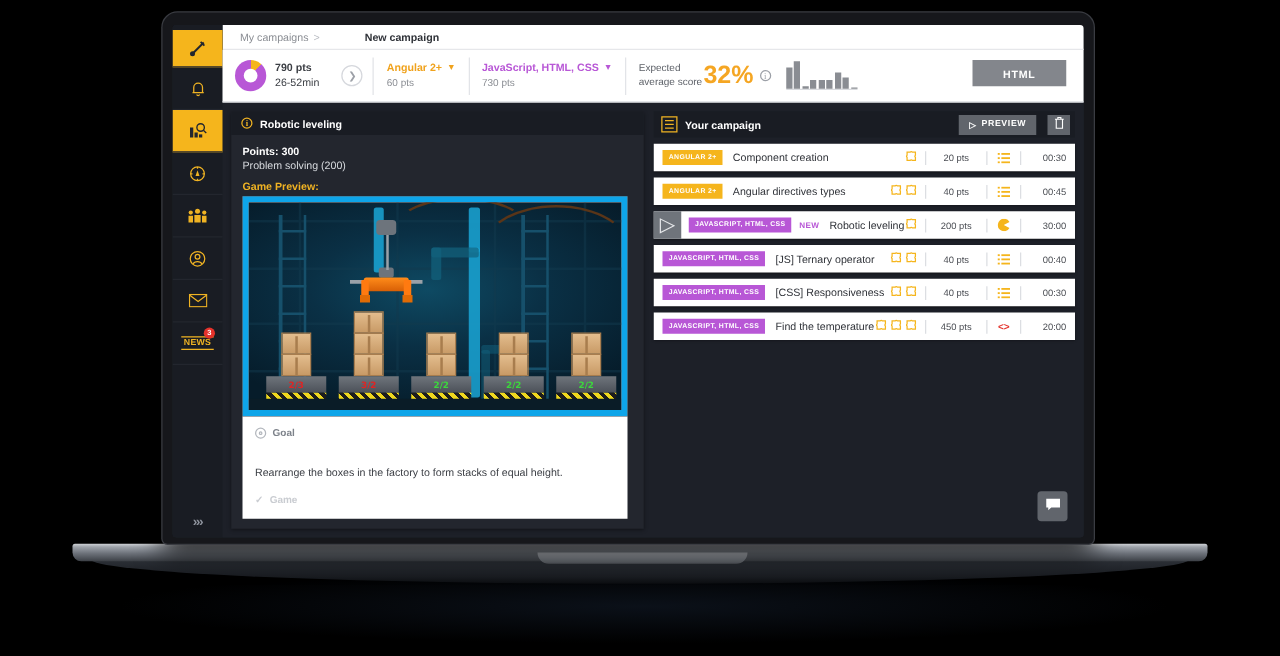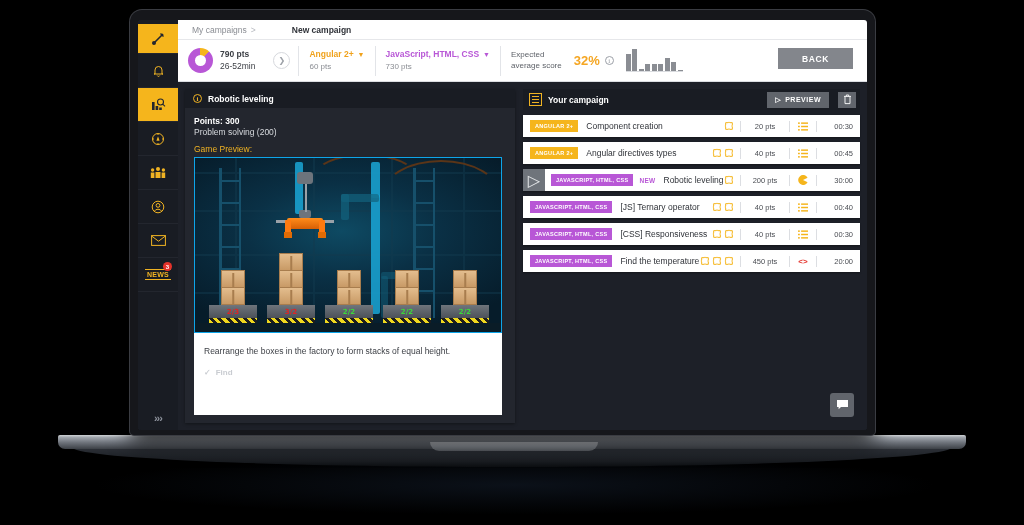--- a/index.html
+++ b/index.html
@@ -116,21 +116,21 @@
     color: #9ca0a7; font-size: 8px; margin: 0 8px;
   }
   .tech-col { line-height: 1.4; }
   .tech-name { font-size: 8.5px; font-weight: bold; display: flex; align-items: center; gap: 4px; }
   .tech-name.ang { color: #f0a21c; }
   .tech-name.js { color: #b857d6; }
   .tech-sub { font-size: 8px; color: #8a8d93; }
   .caret { font-size: 7px; }
 
   .expected-label { font-size: 8px; color: #5e6269; line-height: 1.35; }
-  .score-big { font-size: 13px; color: #f5a623; font-weight: bold; margin-left: 12px; }
+  .score-big { font-size: 20px; color: #f5a623; font-weight: bold; margin-left: 1px; }
   .info-dot {
     width: 9px; height: 9px; border-radius: 50%; border: 1px solid #9ca0a7; color: #9ca0a7;
     font-size: 7px; display: flex; align-items: center; justify-content: center;
     margin-left: 5px; font-family: "Liberation Serif", serif;
   }
   #mini-chart { display: flex; align-items: flex-end; gap: 1.5px; height: 22px; margin-left: 12px;
      border-bottom: 1px solid #d9dbdf; padding-bottom: 0; }
   #mini-chart i { display: block; width: 5px; background: #8a8d93; }
 
   #back-button {
@@ -154,26 +154,26 @@
   }
   .circ-i {
     width: 9px; height: 9px; border-radius: 50%; border: 1px solid #f0b323; color: #f0b323;
     font-size: 7px; display: flex; align-items: center; justify-content: center;
     font-family: "Liberation Serif", serif;
   }
   #left-panel-body { padding: 8px 9px 0 9px; flex: 1; min-height: 0; overflow: hidden; }
   .meta-pts { font-size: 8.5px; color: #f0b323; font-weight: bold; }
   .meta-pts span { color: #fff; }
   .meta-skill { font-size: 8.5px; color: #d7dade; margin-top: 1px; }
-  .section-label { font-size: 8.5px; color: #f0b323; font-weight: normal; margin: 7px 0 3px; }
+  .section-label { font-size: 8.5px; color: #f0b323; font-weight: bold; margin: 7px 0 3px; }
 
   
   #game-preview {
     width: 308px; height: 176px; position: relative; overflow: hidden;
-    background: #c2410c; border: 1px solid #0ea5e9;
+    background: #c2410c; border: 5px solid #0ea5e9;
   }
   .gp-bg { position: absolute; inset: 0;
     background:
       radial-gradient(ellipse 70% 60% at 48% 42%, #0e4a63 0%, #0a3045 45%, #061c2a 100%);
   }
   .gp-grid { position: absolute; inset: 0; opacity: .5; }
   .gp-grid i { position: absolute; background: #123a4e; }
   .gp-pipe { position: absolute; background: #1aa6d6; border-radius: 2px; opacity: .85; }
   .gp-pipe.dim { background: #12627e; opacity: .7; }
   .gp-cable { position: absolute; border: 2px solid #5a3518; border-color: #5a3518 transparent transparent transparent;
@@ -204,21 +204,21 @@
   .rb-rope { position: absolute; left: 50%; top: -26px; width: 1.5px; height: 28px; background: #9aa1a8; }
   .rb-hook { position: absolute; left: 50%; top: -38px; transform: translateX(-50%);
      width: 16px; height: 12px; background: #6d747c; border-radius: 3px; }
   .rb-side { position: absolute; top: 2px; width: 11px; height: 3px; background: #9aa1a8; }
 
   
   #statement-card { background: #fff; width: 308px; height: 82px; padding: 9px 10px; overflow: hidden; }
   .goal-row { display: flex; align-items: center; gap: 5px; color: #7d828a; font-size: 8px; font-weight: bold; }
   .goal-ring { width: 9px; height: 9px; border-radius: 50%; border: 1.5px solid #b3b7bd; position: relative; }
   .goal-ring::after { content:''; position:absolute; inset:2px; border-radius:50%; border:1px solid #b3b7bd; }
-  .goal-text { font-size: 8.5px; color: #3b3e44; margin-top: 4px; }
+  .goal-text { font-size: 8.5px; color: #3b3e44; margin-top: 22px; }
   .rules-row { display: flex; align-items: center; gap: 5px; color: #c9ccd1; font-size: 8px;
      font-weight: bold; margin-top: 12px; }
 
   
   #right-panel { flex: 1; display: flex; flex-direction: column; min-width: 0; position: relative; }
   #right-head {
     height: 21px; background: #191c23; display: flex; align-items: center; padding: 0 4px 0 6px;
     gap: 6px;
   }
   .head-icon-box { width: 13px; height: 13px; border: 1.2px solid #f0b323; display: flex;
@@ -410,21 +410,21 @@
                   <i title="3: 8" style="height: 2px; background: rgb(138, 141, 147);"></i>
                   <i title="4: 30" style="height: 7px; background: rgb(138, 141, 147);"></i>
                   <i title="5: 30" style="height: 7px; background: rgb(138, 141, 147);"></i>
                   <i title="6: 32" style="height: 7px; background: rgb(138, 141, 147);"></i>
                   <i title="7: 58" style="height: 13px; background: rgb(138, 141, 147);"></i>
                   <i title="8: 42" style="height: 9px; background: rgb(138, 141, 147);"></i>
                   <i title="9: 4" style="height: 1px; background: rgb(138, 141, 147);"></i>
                 </div>
             </div>
 
-            <div id="back-button">BACK</div>
+            <div id="back-button">HTML</div>
           </div>
 
           <div id="body-split">
 
             <section id="left-panel">
               <div id="left-panel-head">
                 <span class="circ-i">i</span>
                 <span>Robotic leveling</span>
               </div>
 
@@ -540,24 +540,28 @@
                         <div class="plat-body">
                           <span class="plat-label ok">2/2</span>
                         </div>
                         <div class="plat-hazard"></div>
                       </div>
                     </div>
                 </div>
 
 
                 <div id="statement-card">
+                  <div class="goal-row">
+                    <span class="goal-ring"></span>
+                    <span>Goal</span>
+                  </div>
                   <div class="goal-text">Rearrange the boxes in the factory to form stacks of equal height.</div>
                   <div class="rules-row">
                     <span>✓</span>
-                    <span>Find</span>
+                    <span>Game</span>
                   </div>
                 </div>
               </div>
             </section>
 
             <section id="right-panel">
               <div id="right-head">
                 <span class="head-icon-box">
                     <i></i>
                   </span>

